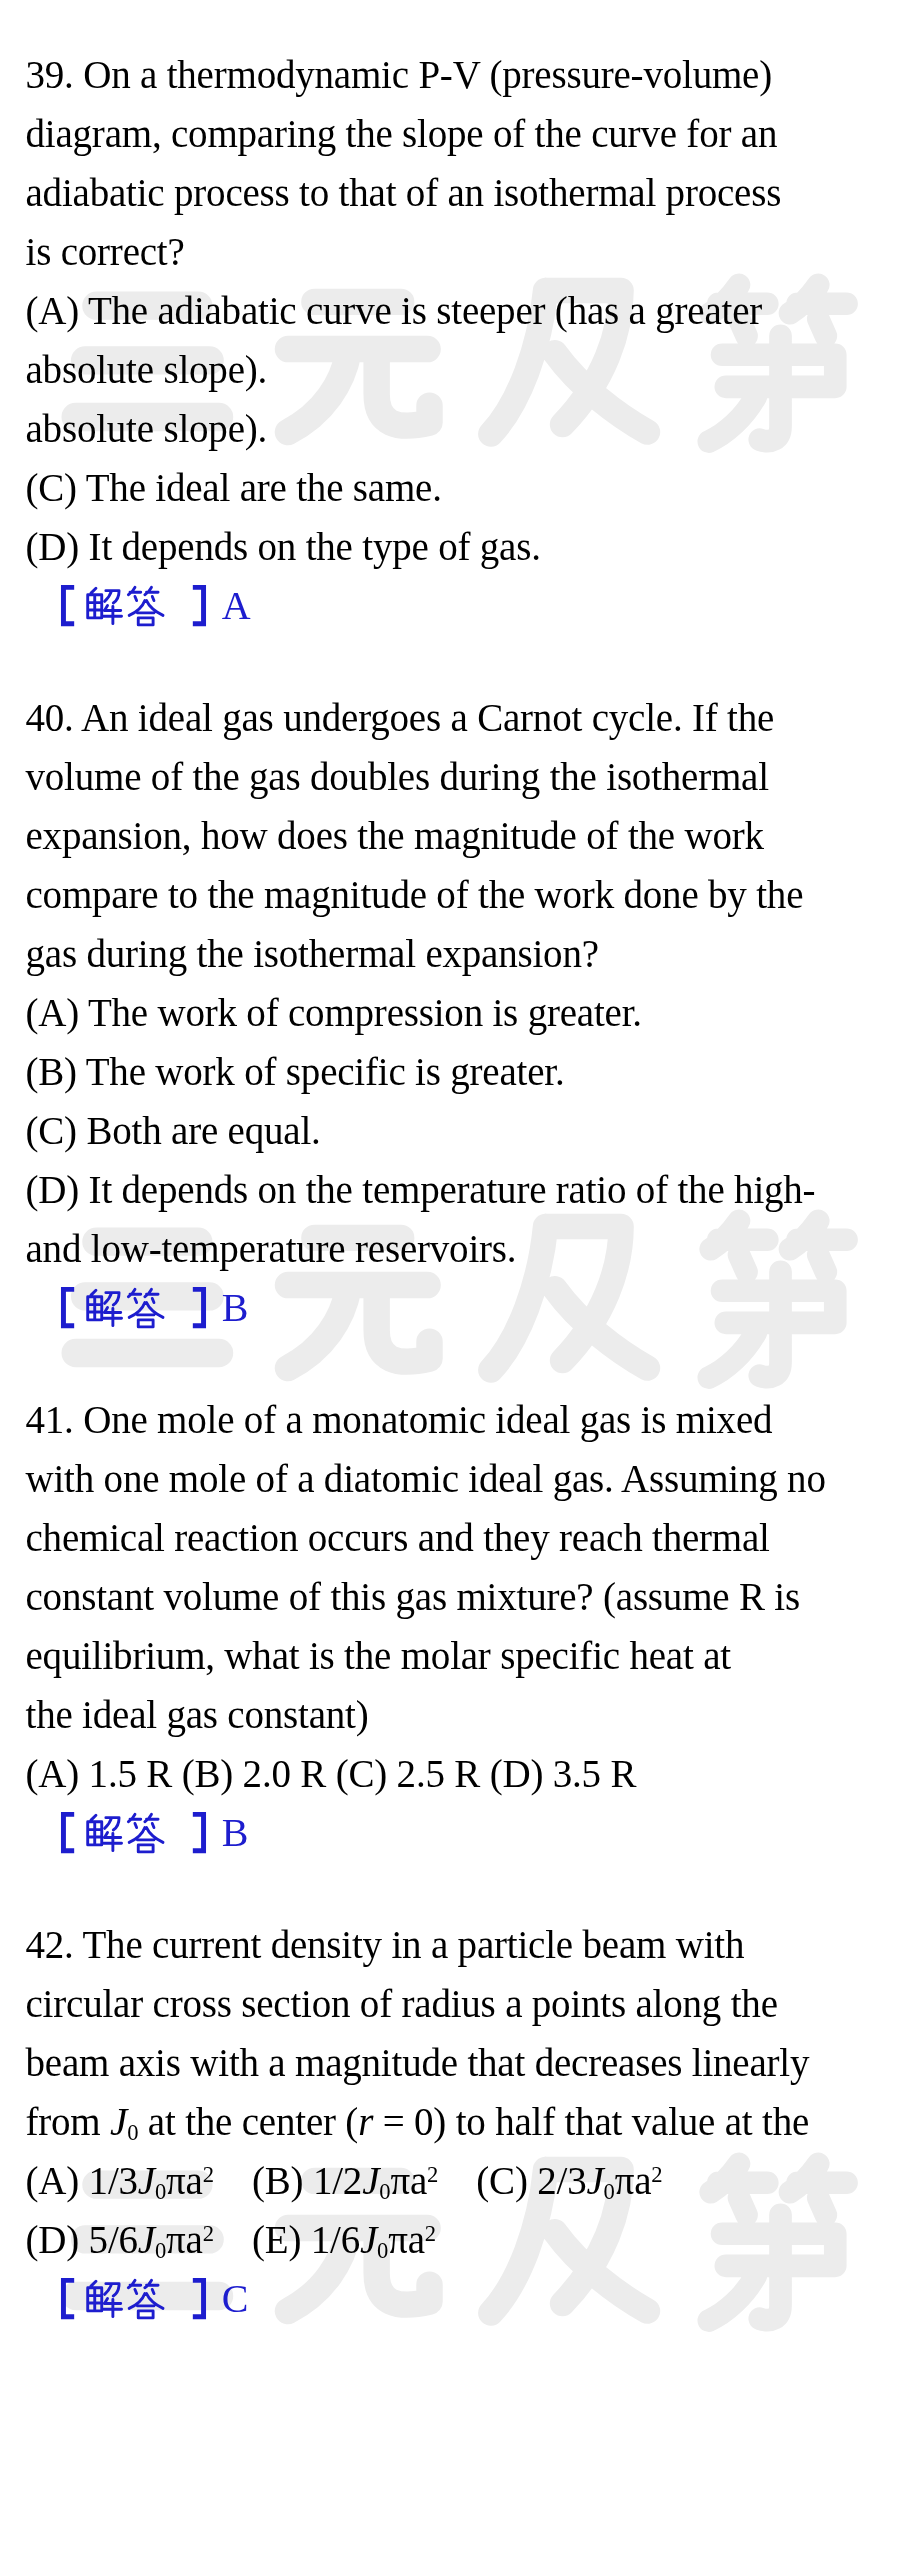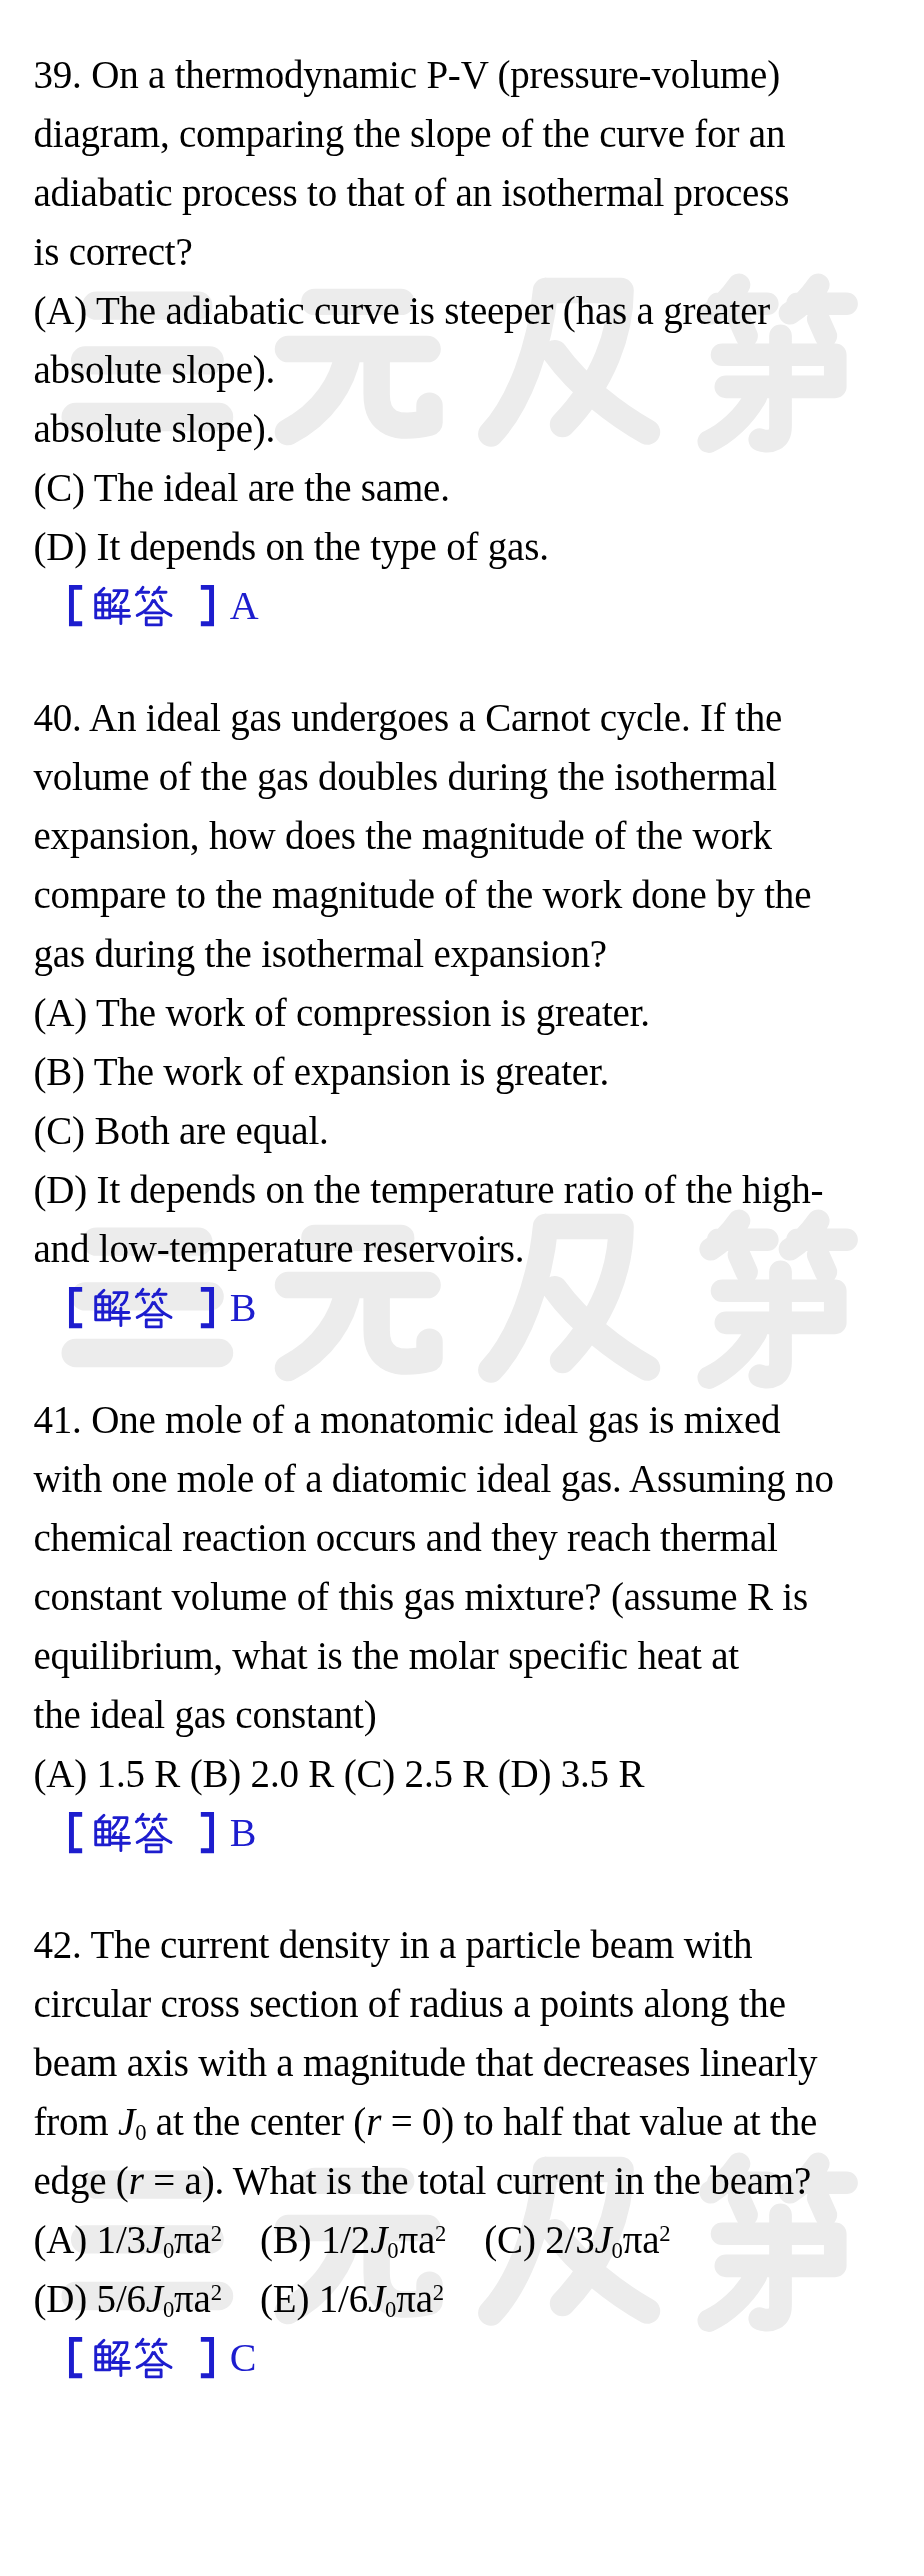--- a/index.html
+++ b/index.html
@@ -3,21 +3,21 @@
 <meta charset="utf-8">
 <style>
   html,body { margin:0; padding:0; }
   body {
     width:924px; height:2576px; position:relative; overflow:hidden;
     background:#ffffff; color:#000000;
     font-family:"Liberation Serif","DejaVu Serif",serif;
   }
   .watermark { position:absolute; left:53px; z-index:0; color:#ececec; }
   .content  { position:relative; z-index:1; padding:45px 7.5px 0 25.5px; }
-  section.question { margin:0 0 53px 8px; }
+  section.question { margin:0 0 53px 0; }
   section.question:last-child { margin-bottom:0; }
   .qline {
     height:59px; line-height:59px; font-size:39px; white-space:nowrap;
     letter-spacing:-0.2px;
   }
   .qline sub { font-size:0.58em; vertical-align:-0.22em; line-height:0; }
   .qline sup { font-size:0.58em; vertical-align:0.55em; line-height:0; }
   .qline i   { font-style:italic; }
   .ans-row {
     height:59px; display:flex; align-items:center;
@@ -132,21 +132,21 @@
     </div>
   </section>
 
   <section class="question">
     <div class="qline">40. An ideal gas undergoes a Carnot cycle. If the</div>
     <div class="qline">volume of the gas doubles during the isothermal</div>
     <div class="qline">expansion, how does the magnitude of the work</div>
     <div class="qline">compare to the magnitude of the work done by the</div>
     <div class="qline">gas during the isothermal expansion?</div>
     <div class="qline">(A) The work of compression is greater.</div>
-    <div class="qline">(B) The work of expansion is greater.</div>
+    <div class="qline">(B) The work of specific is greater.</div>
     <div class="qline">(C) Both are equal.</div>
     <div class="qline">(D) It depends on the temperature ratio of the high-</div>
     <div class="qline">and low-temperature reservoirs.</div>
     <div class="ans-row">
       <span class="vh">【解答】</span>
       <svg class="ans-svg" width="151" height="45" viewBox="0 0 160 48">
         <g transform="translate(0,2) scale(0.44)">
             <use href="#g-bl"></use>
           </g>
         <g transform="translate(25,2) scale(0.44)">
@@ -189,21 +189,20 @@
       </svg>
       <span class="ans-letter">B</span>
     </div>
   </section>
 
   <section class="question">
     <div class="qline">42. The current density in a particle beam with</div>
     <div class="qline">circular cross section of radius a points along the</div>
     <div class="qline">beam axis with a magnitude that decreases linearly</div>
     <div class="qline">from <i>J</i><sub>0</sub> at the center (<i>r</i> = 0) to half that value at the</div>
-    <div class="qline">edge (<i>r</i> = a). What is the total current in the beam?</div>
     <div class="qline">(A) 1/3<i>J</i><sub>0</sub>πa<sup>2</sup>&nbsp;&nbsp;&nbsp;&nbsp;(B) 1/2<i>J</i><sub>0</sub>πa<sup>2</sup>&nbsp;&nbsp;&nbsp;&nbsp;(C) 2/3<i>J</i><sub>0</sub>πa<sup>2</sup></div>
     <div class="qline">(D) 5/6<i>J</i><sub>0</sub>πa<sup>2</sup>&nbsp;&nbsp;&nbsp;&nbsp;(E) 1/6<i>J</i><sub>0</sub>πa<sup>2</sup></div>
     <div class="ans-row">
       <span class="vh">【解答】</span>
       <svg class="ans-svg" width="151" height="45" viewBox="0 0 160 48">
         <g transform="translate(0,2) scale(0.44)">
             <use href="#g-bl"></use>
           </g>
         <g transform="translate(25,2) scale(0.44)">
             <use href="#g-jie"></use>

